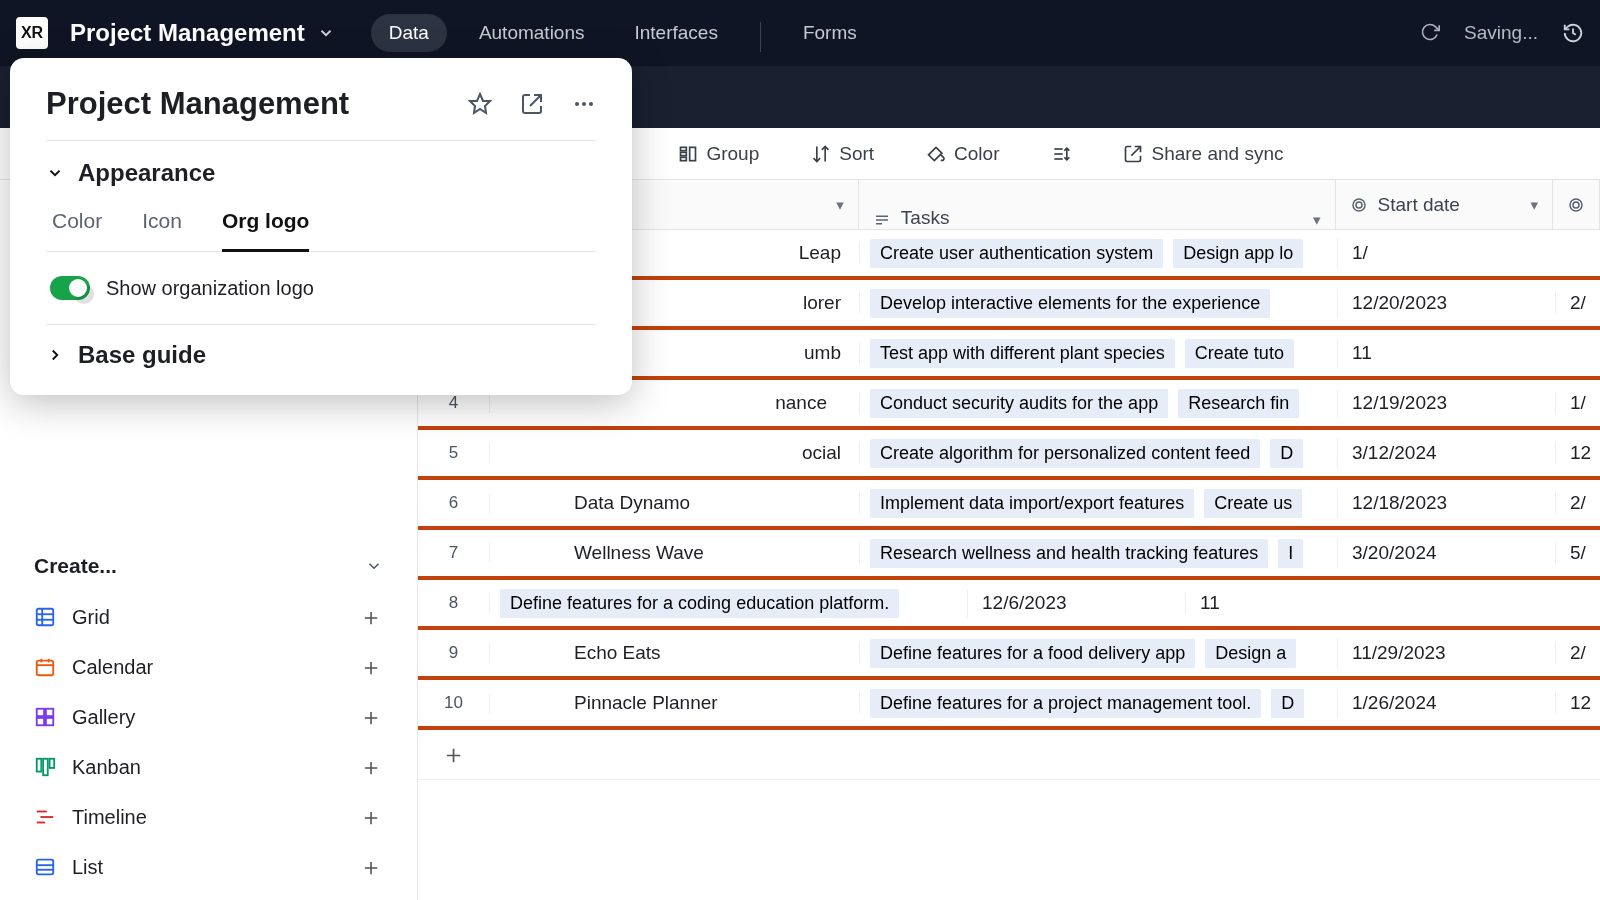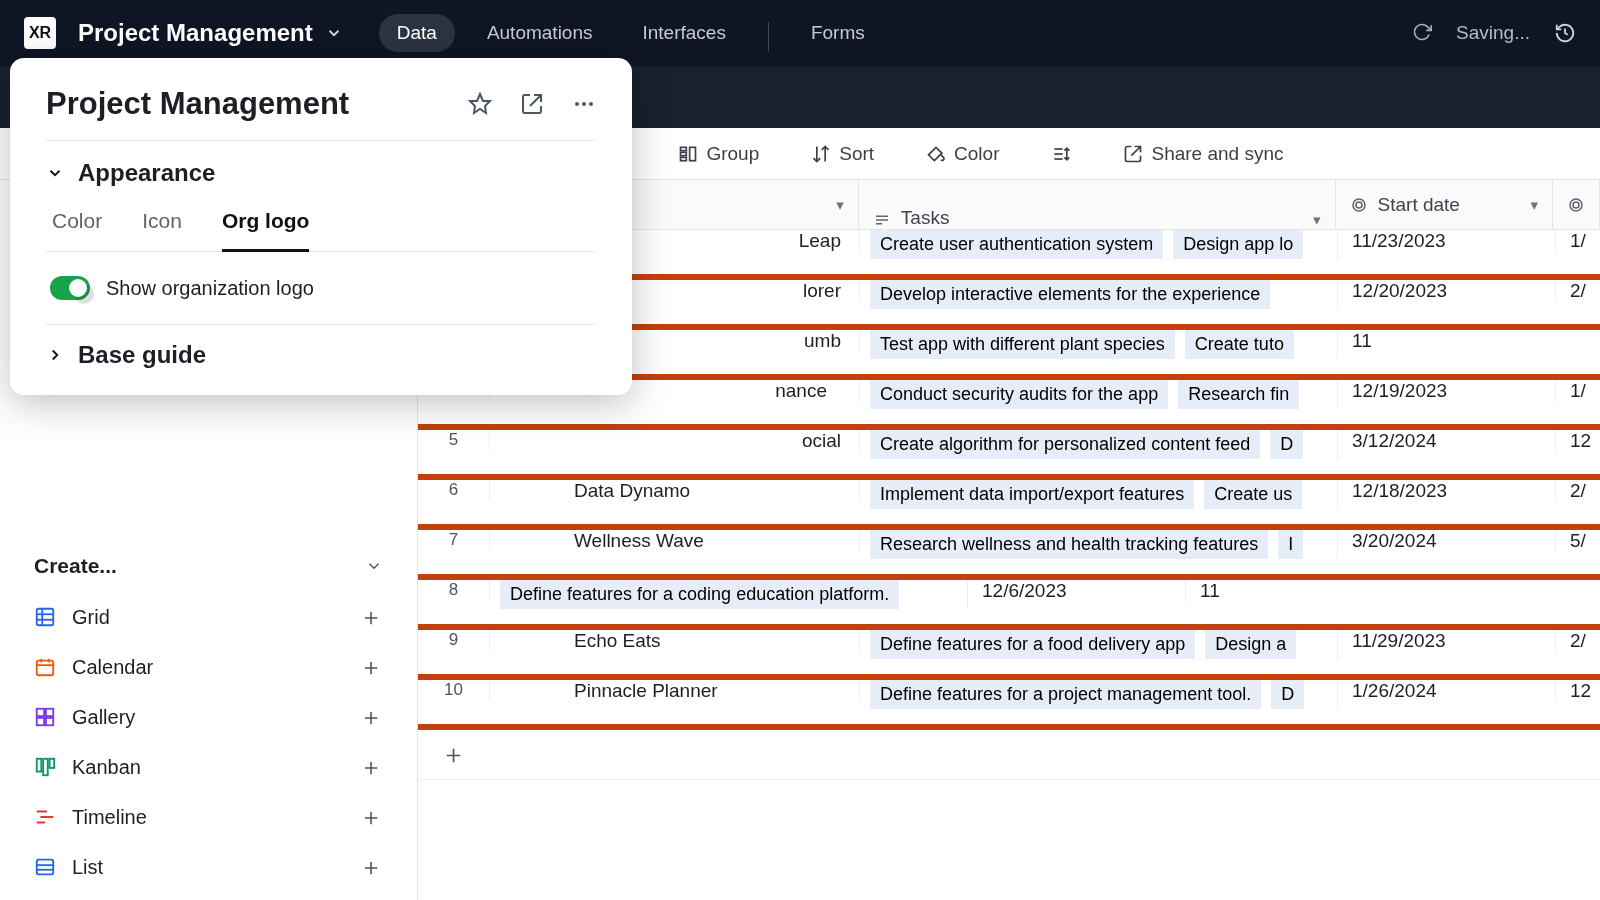--- a/index.html
+++ b/index.html
@@ -12,21 +12,21 @@
     overflow: hidden;
     position: relative;
   }
 
   
   .topbar {
     background: #0f1524;
     height: 66px;
     display: flex;
     align-items: center;
-    padding: 0 24px;
+    padding: 0 16px;
     color: #fff;
   }
   .logo-box {
     width: 32px; height: 32px;
     background: #fff;
     border-radius: 4px;
     display: flex; align-items: center; justify-content: center;
     font-weight: 800; font-size: 16px;
     color: #111;
     margin-right: 22px;
@@ -128,21 +128,21 @@
     color: #3d434f;
     gap: 10px;
     position: relative;
   }
   .gh-project { width: 370px; }
   .gh-tasks   { width: 478px; align-items: flex-end; }
   .gh-start   { width: 218px; }
   .gh-end     { flex:1; }
   .gh-caret   { margin-left:auto; color:#6c737f; font-size: 15px;}
 
-  .grow { display:flex; height: 50px; border-bottom: 6px solid #c2410c; align-items: flex-start;}
+  .grow { display:flex; height: 50px; border-bottom: 4px solid #c2410c; align-items: center;}
   .gc-num {
     width: 72px; border-right: 1px solid #eee;
     display:flex; align-items:center; justify-content:center;
     color:#4b5563; font-size: 17px;
   }
   .gc-project {
     width: 370px; border-right: 1px solid #eee;
     display:flex; align-items:center; padding: 0 16px;
   }
   .gc-tasks {
@@ -450,21 +450,20 @@
       </div>
     </div>
     <div id="grid-rows">
         <div class="grow">
     <div class="gc-num">1</div>
     <div class="gc-project" style="justify-content:flex-end;padding-right:18px;">Leap</div>
     <div class="gc-tasks">
             <span class="tag">Create user authentication system</span>
             <span class="tag">Design app lo</span>
           </div>
-    <div class="gc-start">11/23/2023</div>
     <div class="gc-end">1/</div>
         </div>
         <div class="grow">
     <div class="gc-num">2</div>
     <div class="gc-project" style="justify-content:flex-end;padding-right:18px;">lorer</div>
     <div class="gc-tasks">
             <span class="tag">Develop interactive elements for the experience</span>
           </div>
     <div class="gc-start">12/20/2023</div>
     <div class="gc-end">2/</div>

